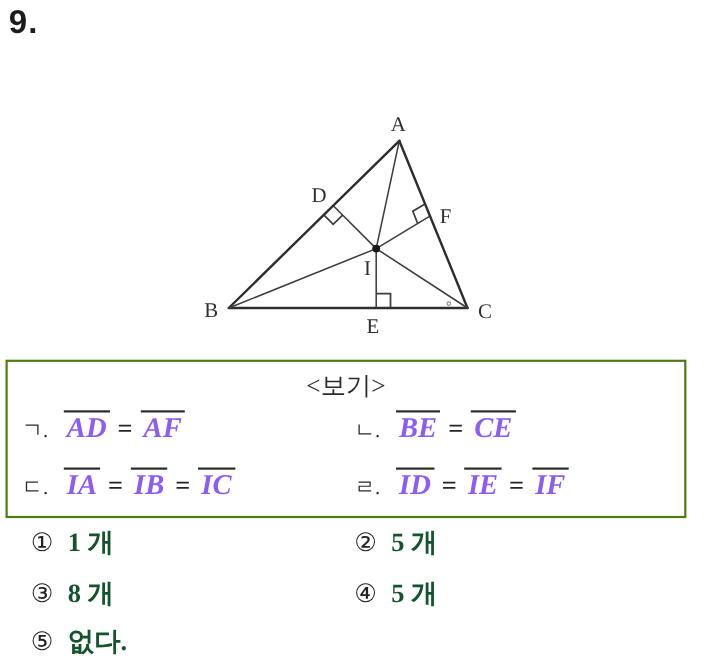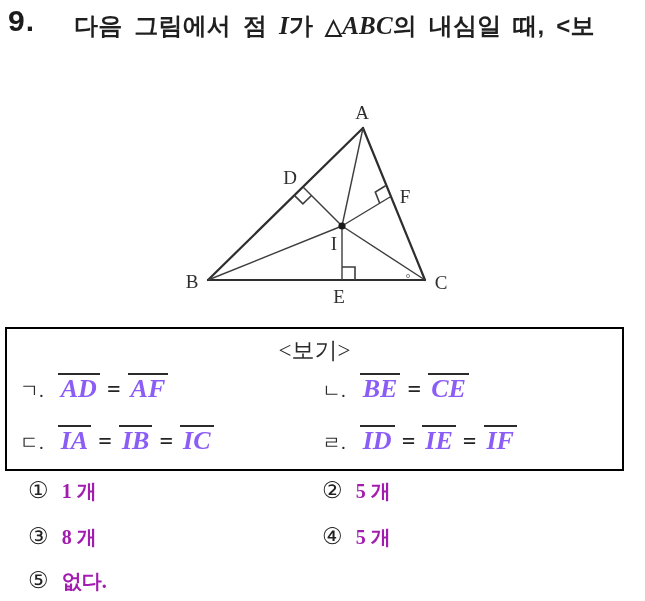--- a/index.html
+++ b/index.html
@@ -61,21 +61,21 @@
     fill: #2f2f2f;
   }
 
   
   .bogi-box {
     position: absolute;
     left: 5px;
     top: 327px;
     width: 615px;
     height: 140px;
-    border: 2px solid #000000;
+    border: 2px solid #4d7c0f;
     background: #ffffff;
   }
   .bogi-title {
     position: absolute;
     left: 0;
     right: 0;
     top: 6px;
     text-align: center;
     font-size: 23px;
     color: #2a2a2a;
@@ -119,33 +119,32 @@
     align-items: baseline;
     white-space: pre;
   }
   .onum {
     font-size: 23px;
     color: #222222;
     font-family: "Liberation Serif", serif;
     margin-right: 13px;
   }
   .olabel {
-    font-size: 20px;
-    color: #a21caf;
+    font-size: 24px;
+    color: #14532d;
     font-family: "Liberation Serif", serif;
     font-weight: 600;
   }
 </style>
 </head>
 <body>
 
 <div class="page">
 
   <div class="q-num">9.</div>
-  <div class="q-line q-line1"><span>다음 그림에서 점 </span><span class="math">I</span><span>가 </span><span class="tri">△</span><span class="math">ABC</span><span>의 내심일 때, &lt;보</span></div>
 
   <svg class="figure" width="320" height="217" viewBox="150 98 320 217">
 
     <line x1="363" y1="128" x2="208" y2="280" stroke="#2e2e2e" stroke-width="2.2" stroke-linecap="round"></line>
     <line x1="208" y1="280" x2="425" y2="280" stroke="#2e2e2e" stroke-width="2.2" stroke-linecap="round"></line>
     <line x1="425" y1="280" x2="363" y2="128" stroke="#2e2e2e" stroke-width="2.2" stroke-linecap="round"></line>
 
     <line x1="363" y1="128" x2="342" y2="226" stroke="#3d3d3d" stroke-width="1.4"></line>
     <line x1="342" y1="226" x2="342" y2="280" stroke="#3d3d3d" stroke-width="1.4"></line>
     <line x1="208" y1="280" x2="342" y2="226" stroke="#3d3d3d" stroke-width="1.4"></line>

